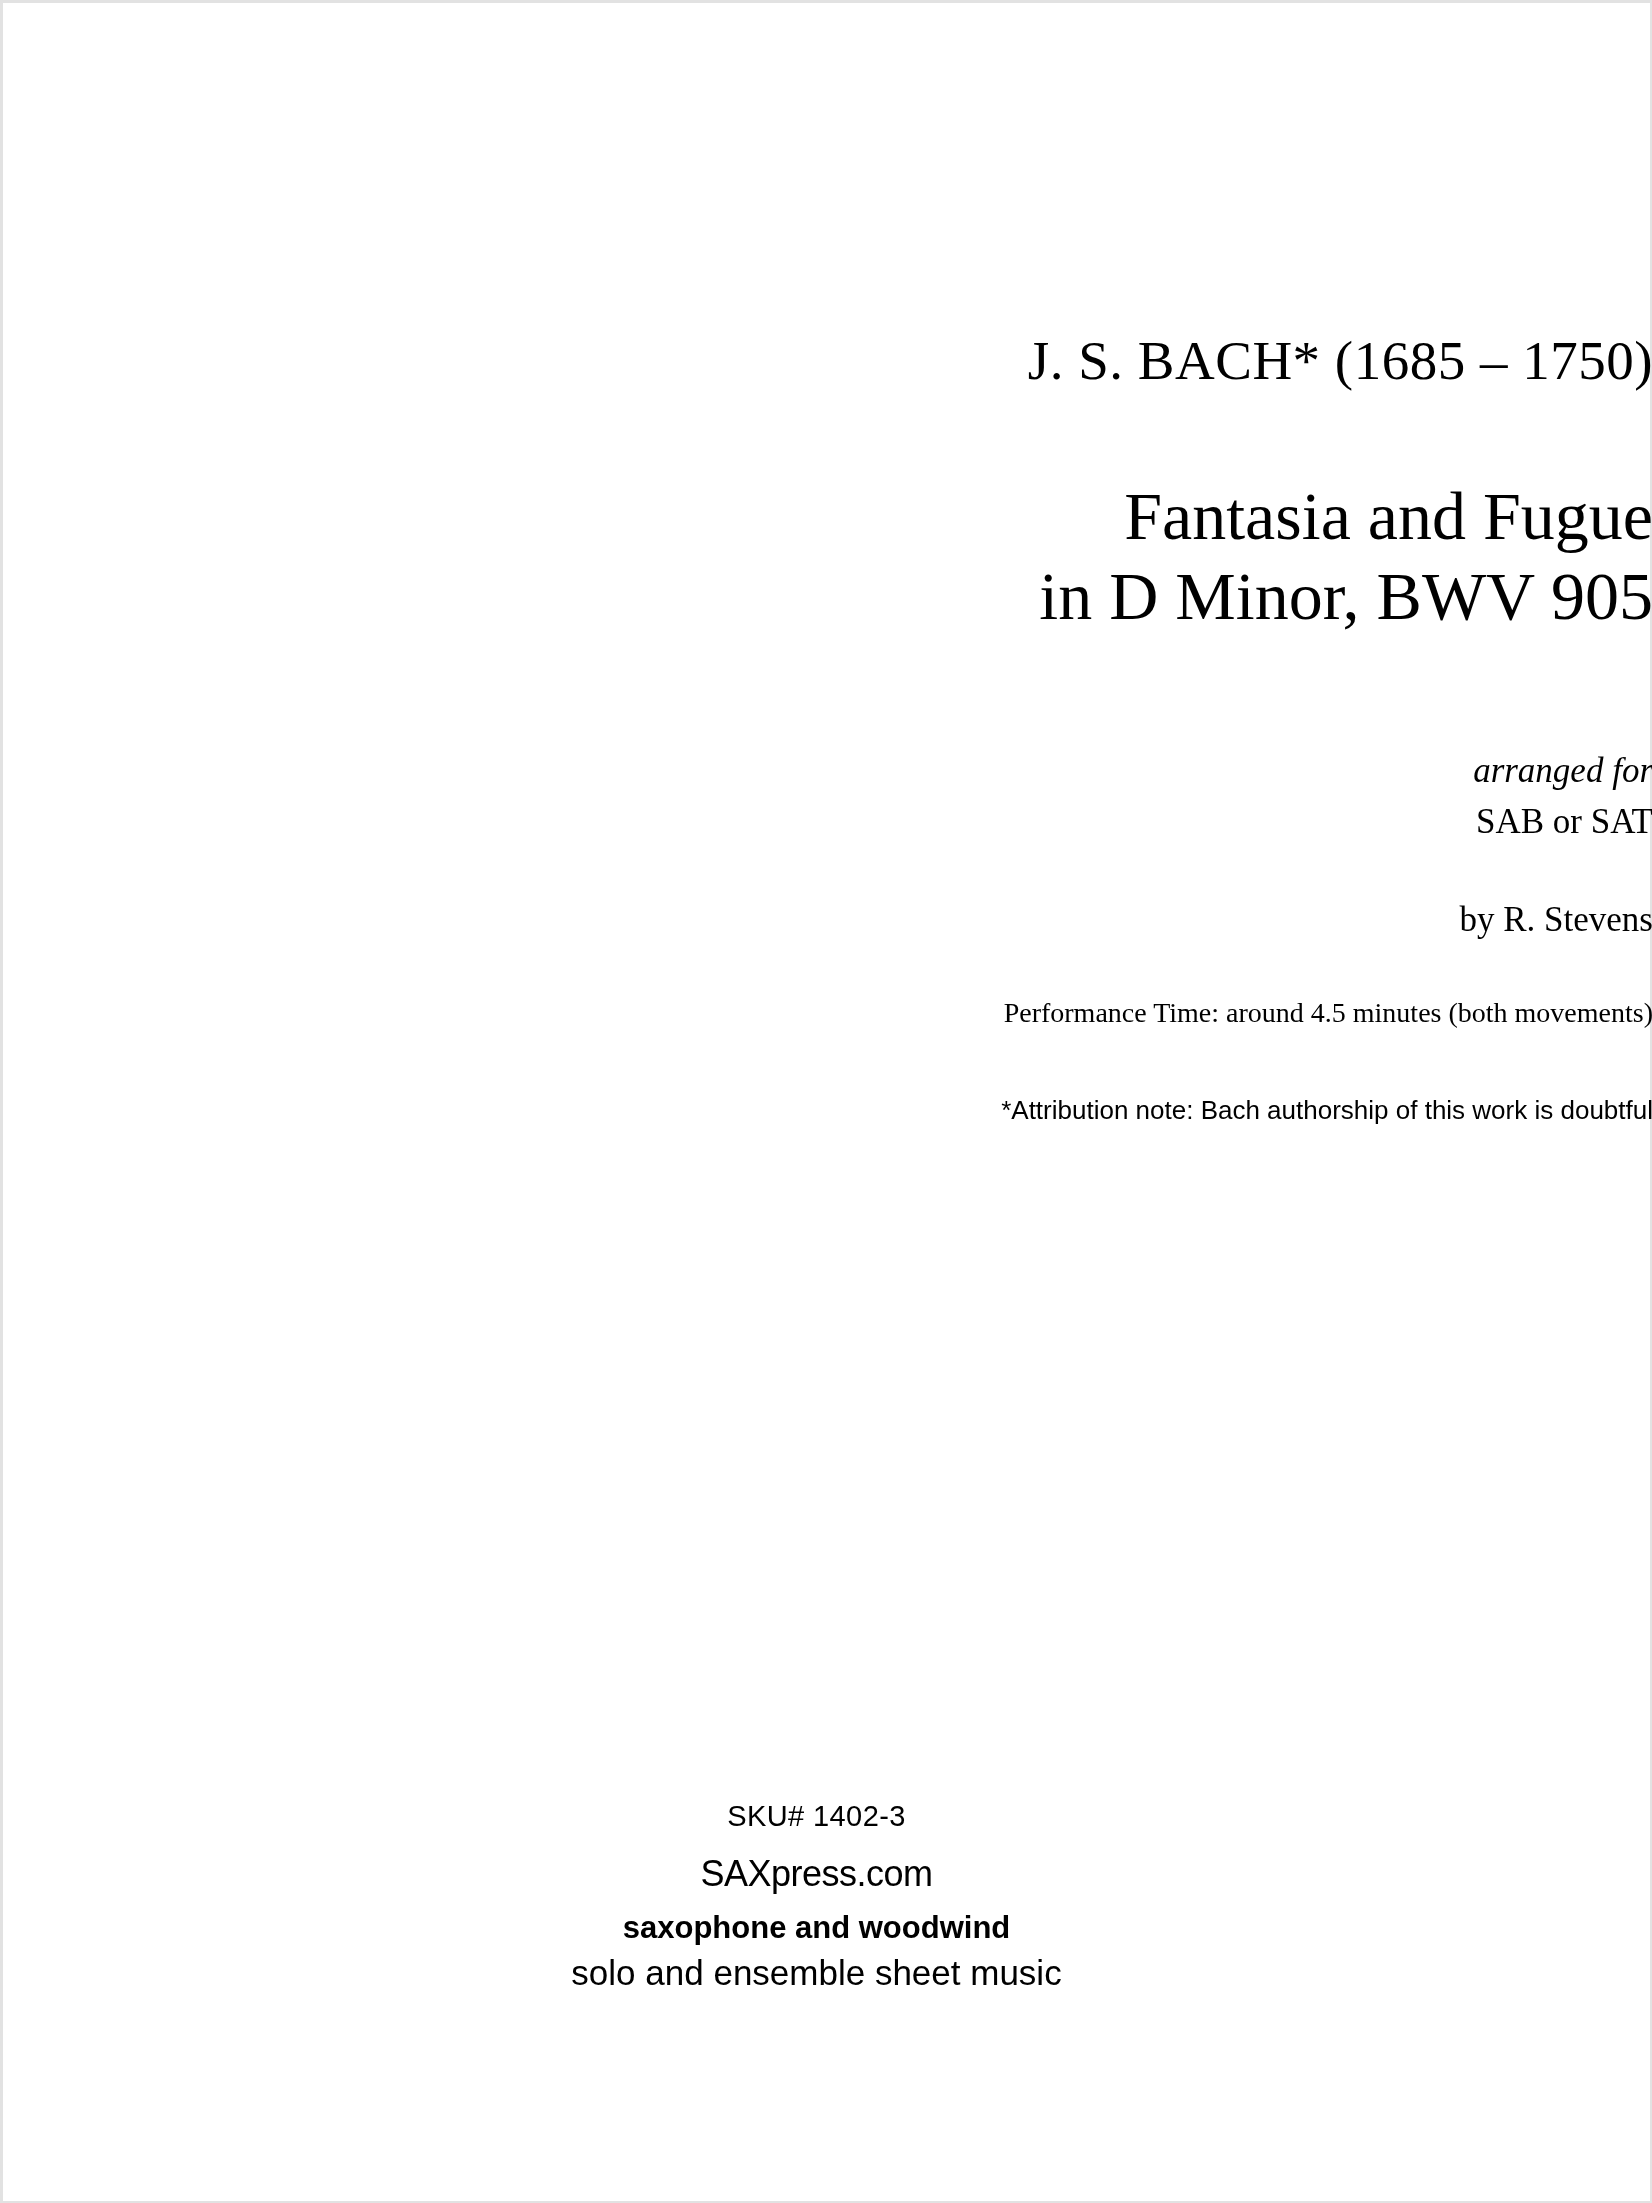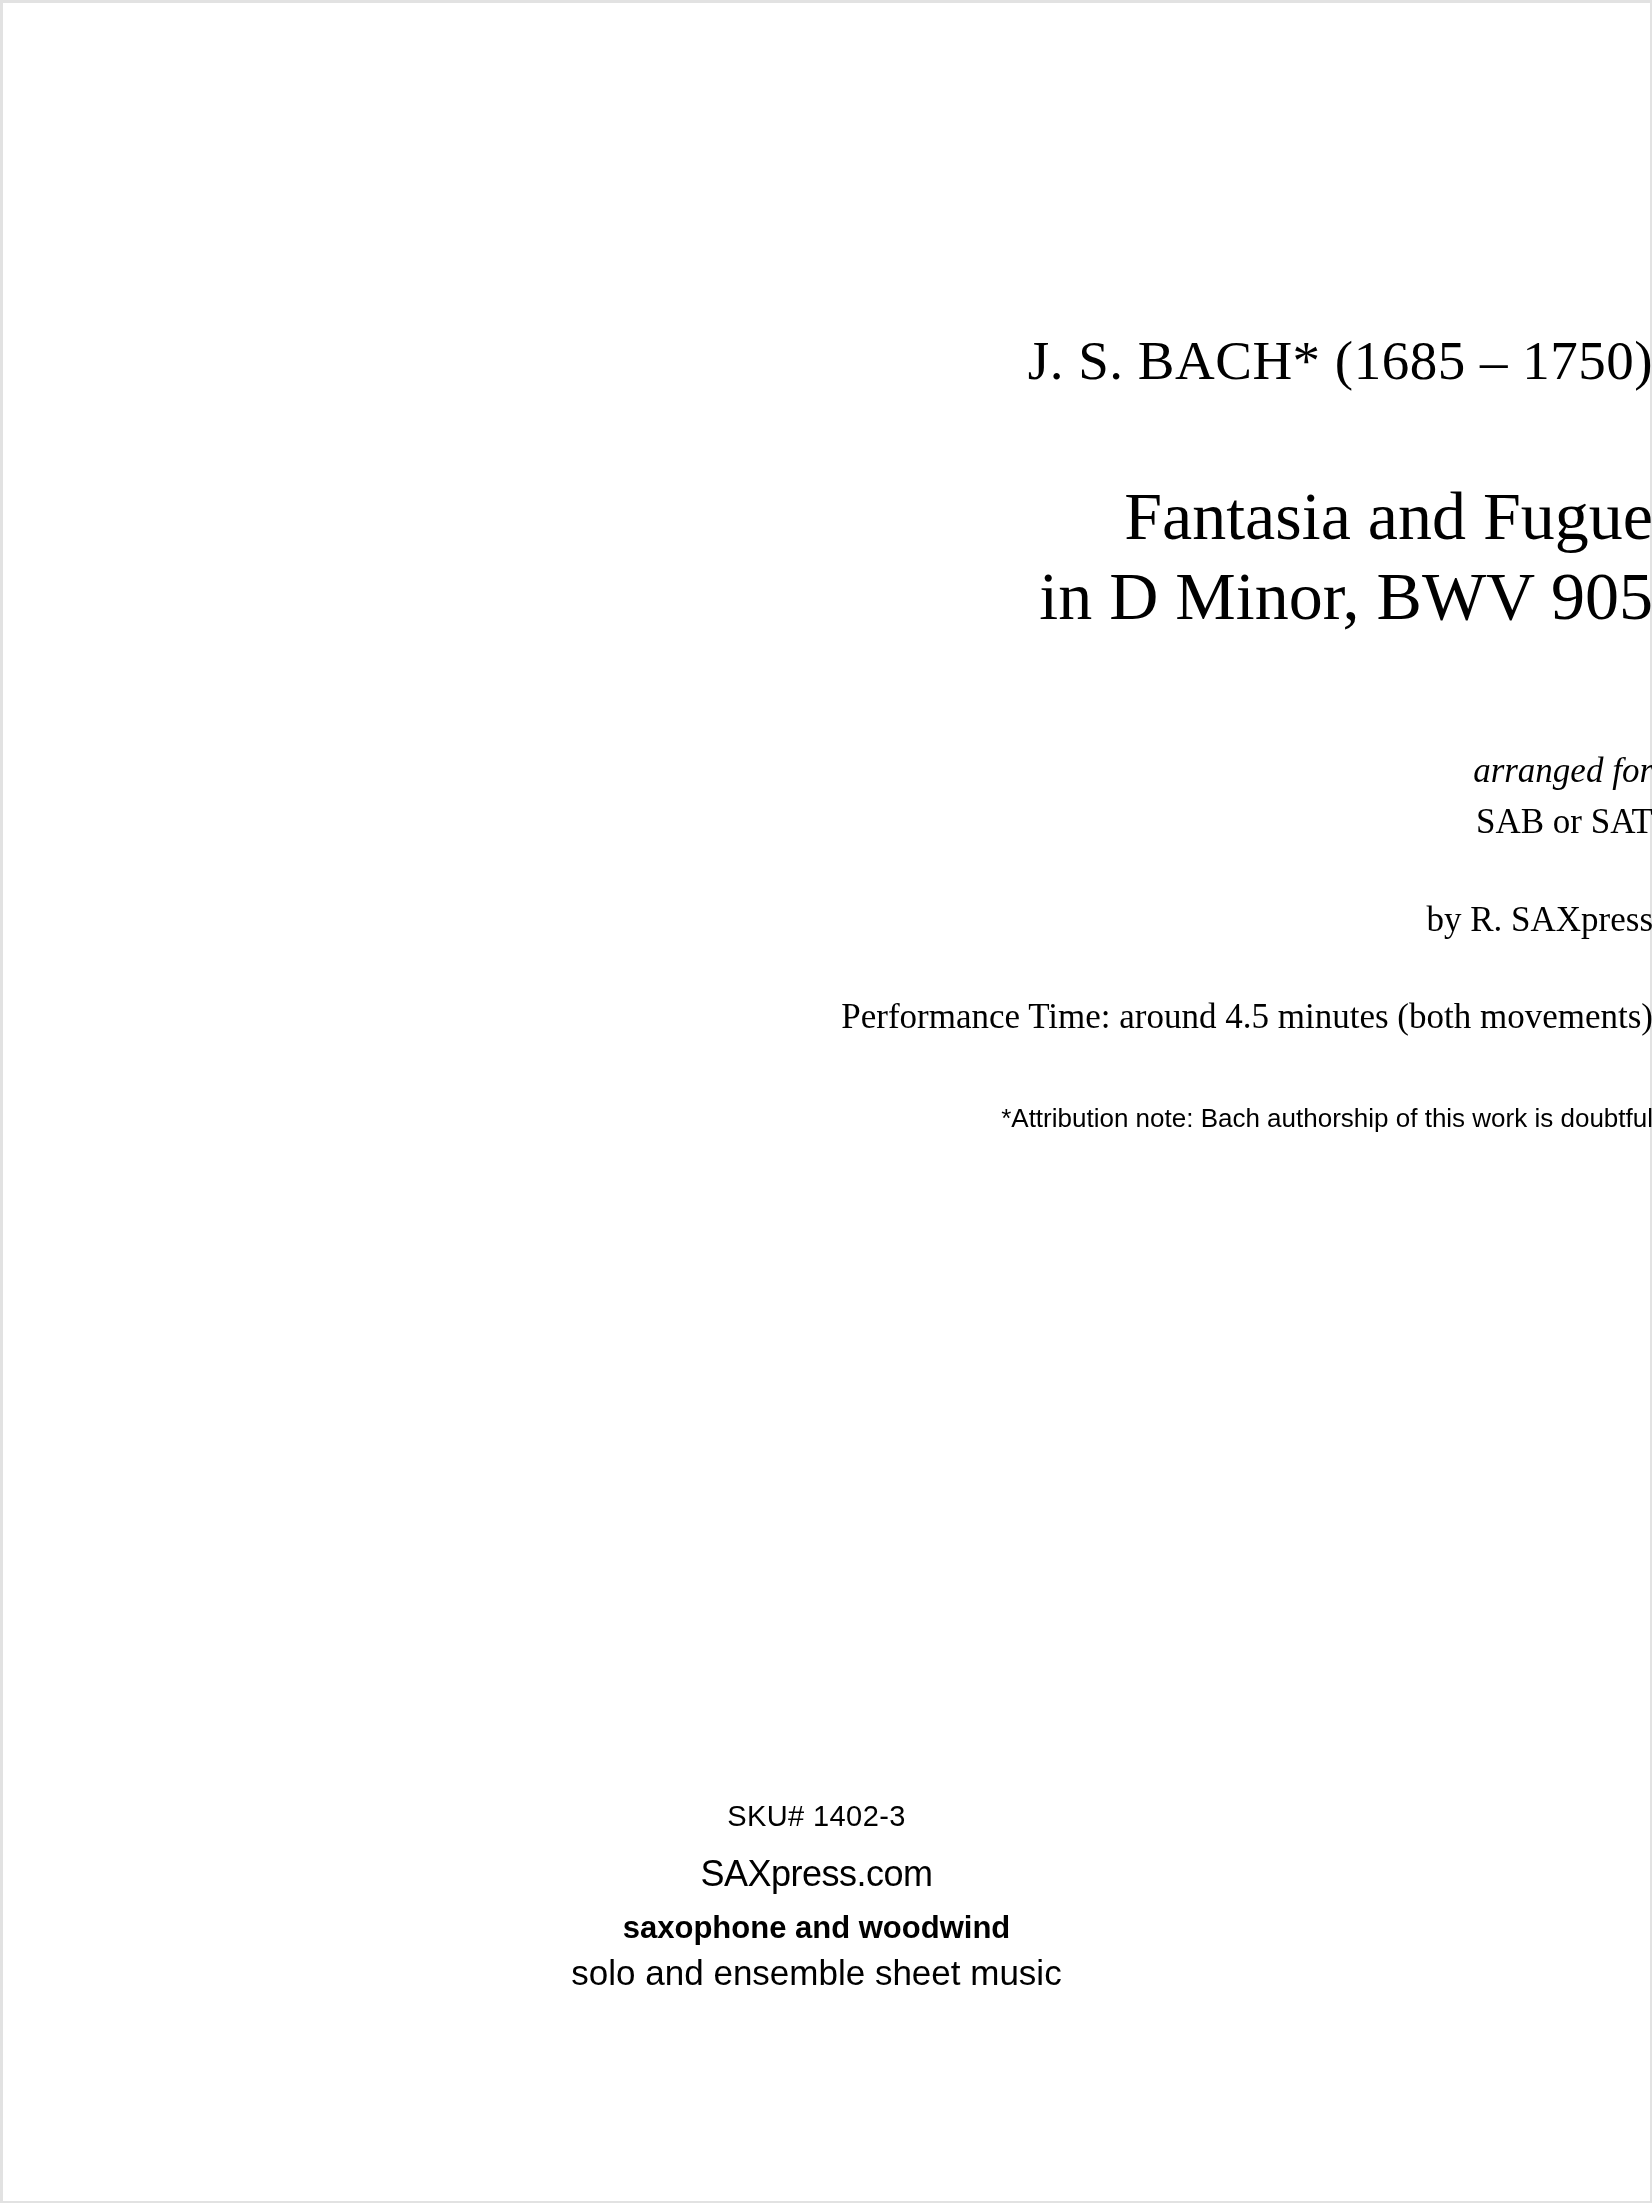--- a/index.html
+++ b/index.html
@@ -68,21 +68,21 @@
     font-style: italic;
   }
 
   .by-line {
     margin-top: 53px;
     font-size: 35px;
   }
 
   .perf-time {
     margin-top: 57px;
-    font-size: 35px;
+    font-size: 28px;
     margin-left: 39px;
   }
 
   .attribution {
     margin-top: 66px;
     font-size: 26px;
     font-family: "Liberation Sans", sans-serif;
   }
 
   .footer {
@@ -130,21 +130,21 @@
     <div class="title-block">
       <span class="title-line">Fantasia and Fugue</span>
       <span class="title-line">in D Minor, BWV 905</span>
     </div>
 
     <div class="arranged-block">
       <div class="arranged-for">arranged for</div>
       <div>SAB or SAT</div>
     </div>
 
-    <div class="by-line">by R. SAXpress</div>
+    <div class="by-line">by R. Stevens</div>
 
     <div class="perf-time">Performance Time: around 4.5 minutes (both movements)</div>
 
     <div class="attribution">*Attribution note: Bach authorship of this work is doubtful</div>
 
   </div>
 
   <div class="footer">
     <div class="sku">SKU# 1402-3</div>
     <div class="brand">SAXpress.com</div>

